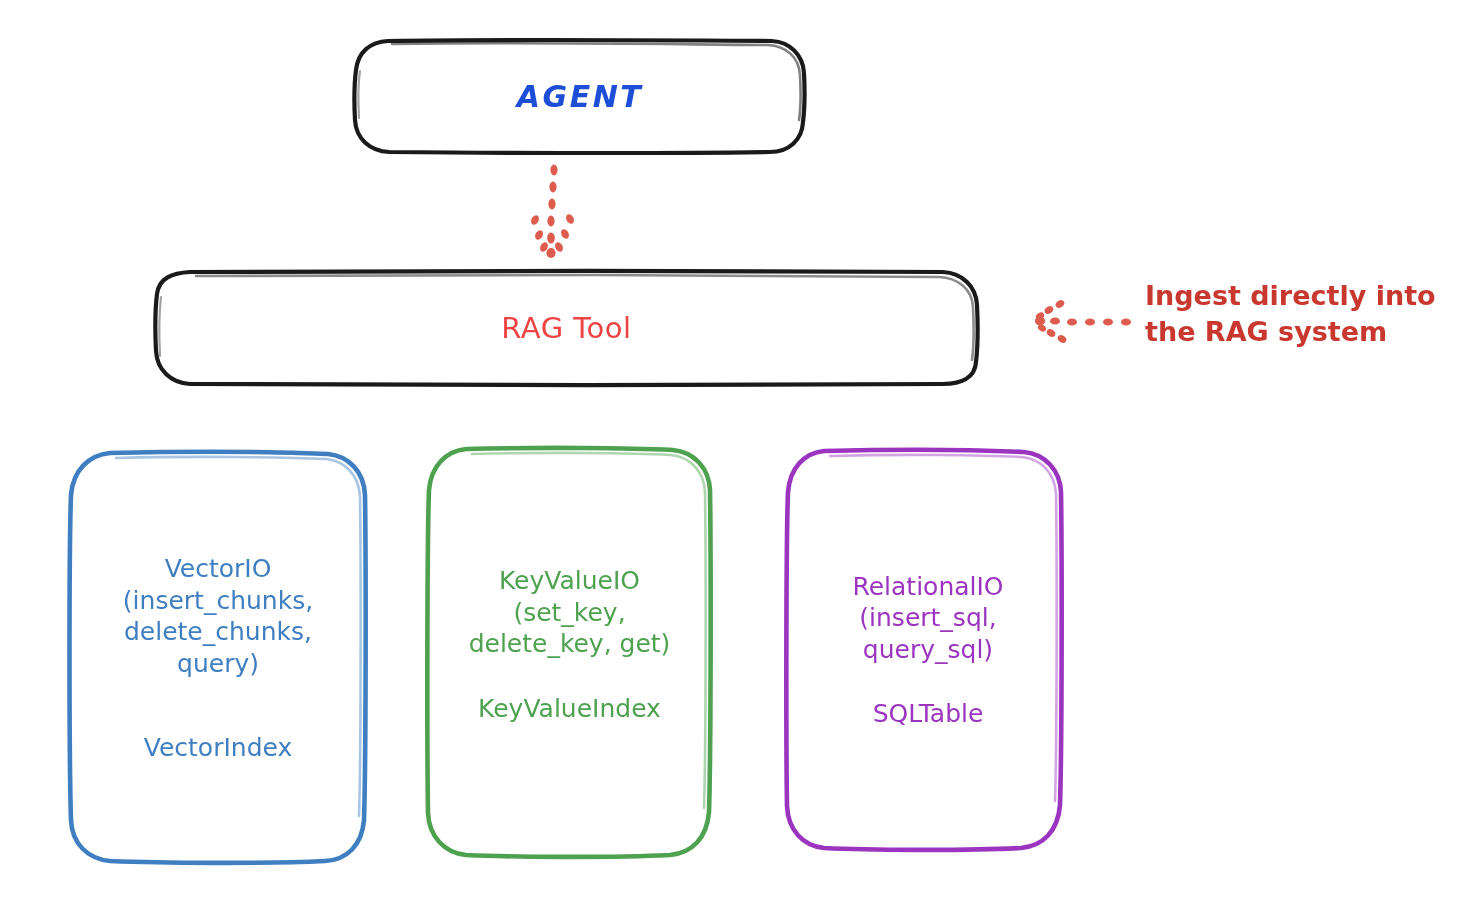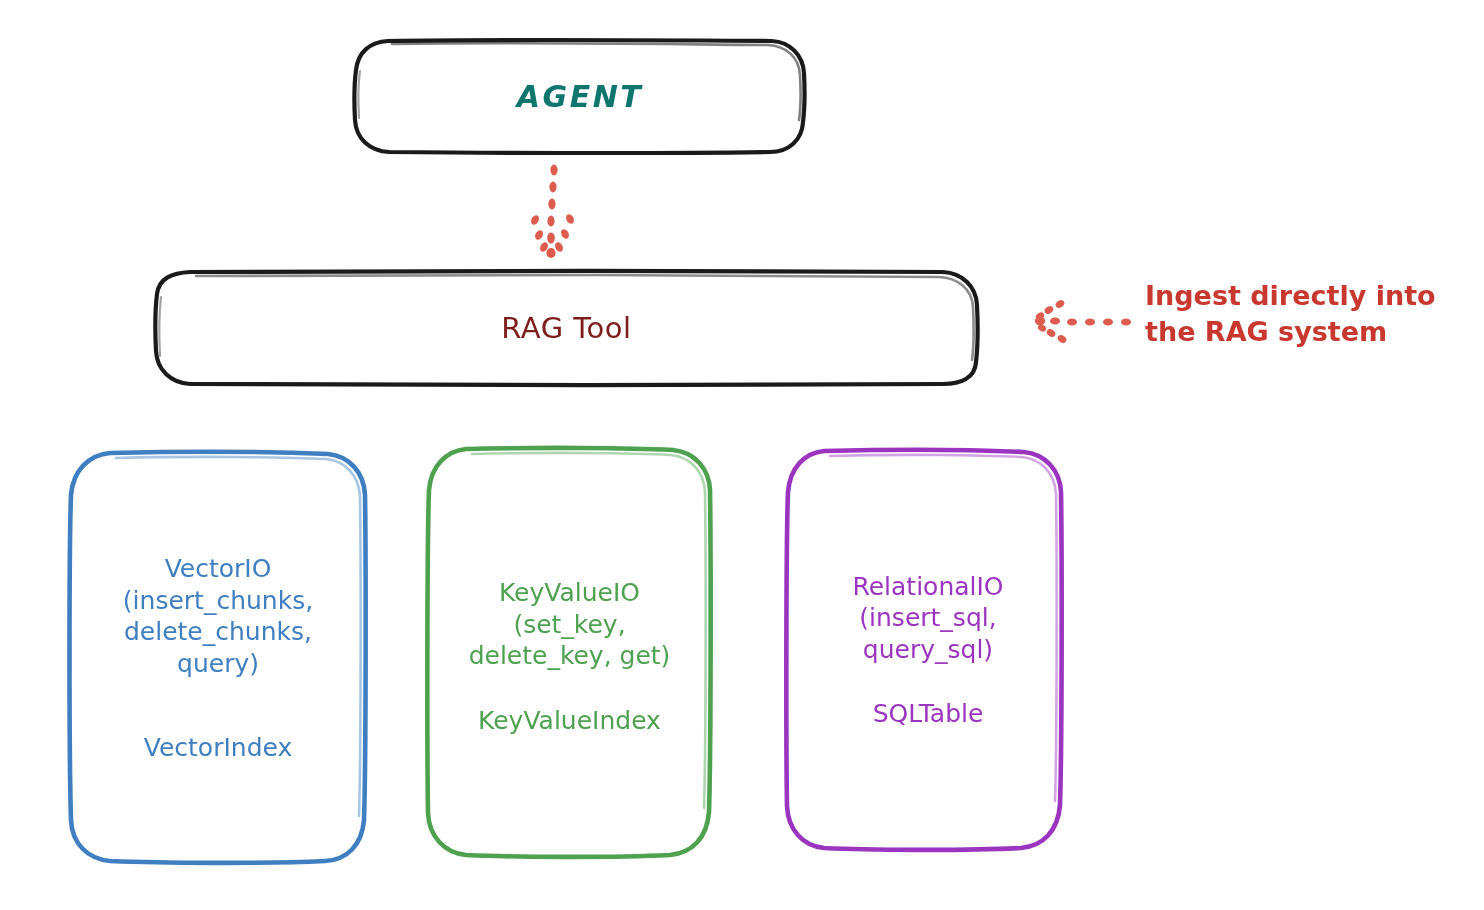--- a/index.html
+++ b/index.html
@@ -40,49 +40,49 @@
     top: 40px;
     width: 450px;
     height: 113px;
   }
   #agent-node .node-label {
     font-family: "DejaVu Sans", sans-serif;
     font-size: 30px;
     font-style: italic;
     font-weight: 600;
     letter-spacing: 2.5px;
-    color: #0f766e;
+    color: #1d4ed8;
   }
 
   
   #rag-tool-node {
     left: 155px;
     top: 271px;
     width: 823px;
     height: 113px;
   }
   #rag-tool-node .node-label {
     font-family: "DejaVu Sans", sans-serif;
     font-size: 29px;
     font-weight: 500;
     letter-spacing: 0.5px;
-    color: #7f1d1d;
+    color: #ef4444;
   }
 
   
   #vectorio-node {
     left: 70px;
     top: 452px;
     width: 296px;
     height: 411px;
     gap: 20px;
   }
   #keyvalueio-node {
     left: 428px;
-    top: 452px;
+    top: 440px;
     width: 283px;
     height: 408px;
   }
   #relationalio-node {
     left: 791px;
     top: 450px;
     width: 274px;
     height: 399px;
   }
 

